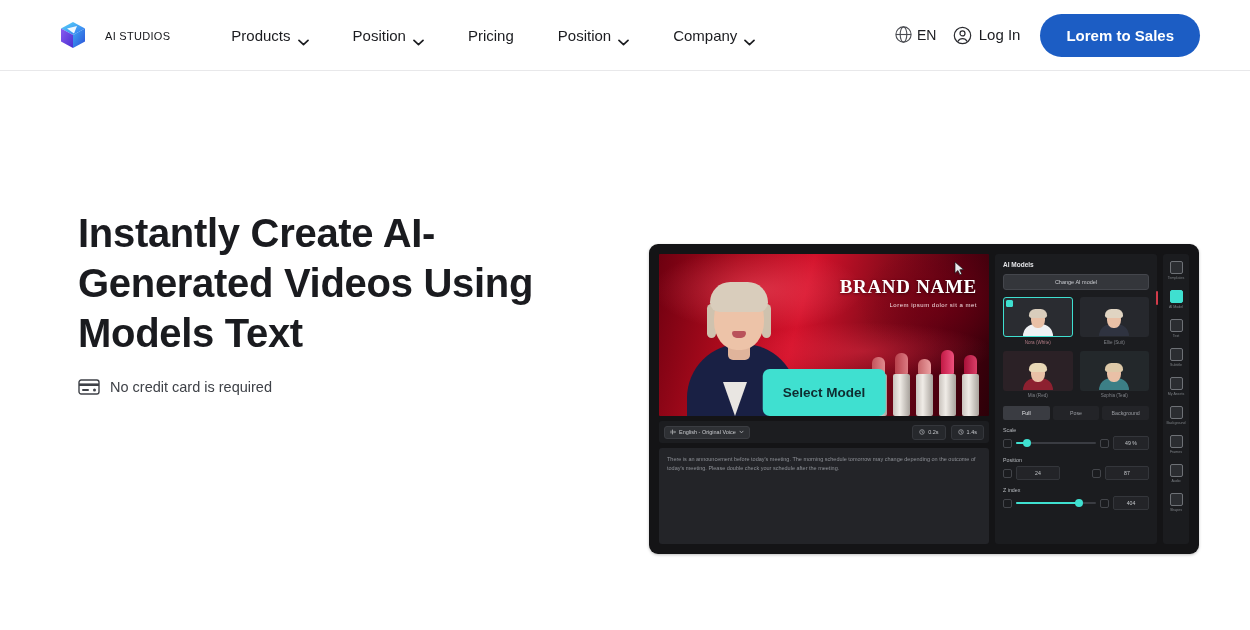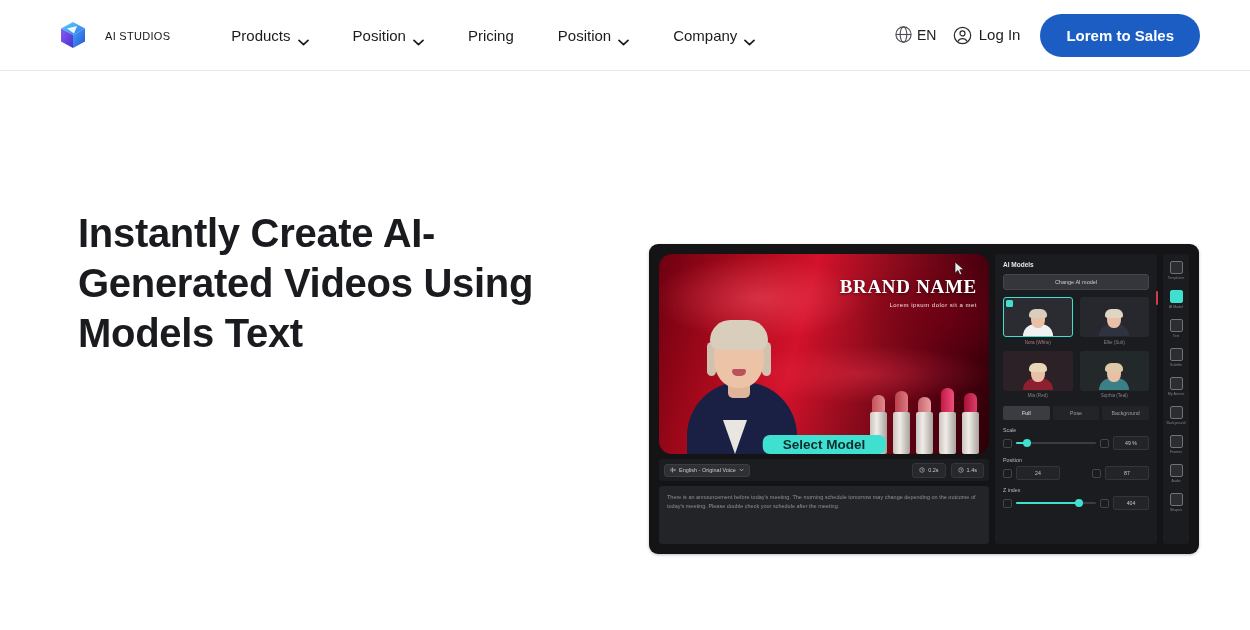--- a/index.html
+++ b/index.html
@@ -100,22 +100,22 @@
     box-shadow: 0 1px 3px rgba(0,0,0,.25);
   }
   .editor {
     position: absolute; left: 10px; top: 10px; right: 10px; bottom: 10px;
     display: flex; gap: 6px;
   }
 
   
   .canvas-col { width: 330px; display: flex; flex-direction: column; }
   .video-stage {
-    position: relative; height: 200px; width: 100%;
-    border-radius: 13px; overflow: hidden;
+    position: relative; height: 162px; width: 100%;
+    border-radius: 1px; overflow: hidden;
     background: linear-gradient(105deg,#6d0010 0%,#a80a1c 22%,#d3122b 42%,#8d0b1c 62%,#520010 82%,#2c0008 100%);
   }
   .silk {
     position: absolute; inset: 0;
     background:
       radial-gradient(ellipse 150px 60px at 30% 22%, rgba(255,90,110,.45), transparent 70%),
       radial-gradient(ellipse 180px 40px at 62% 60%, rgba(255,60,85,.35), transparent 72%),
       radial-gradient(ellipse 120px 80px at 85% 30%, rgba(120,0,20,.6), transparent 70%);
   }
   .presenter {
@@ -174,21 +174,21 @@
   }
   .lip .tube {
     width: 17px; height: 42px; border-radius: 2px;
     background: linear-gradient(90deg,#c9c3bd,#f0ece7 40%,#a8a29c);
   }
 
   .select-model {
     position: absolute; left: 50%; transform: translateX(-50%);
     bottom: 0;
     background: #3FE0D0; color: #0f2c30; border: none;
-    border-radius: 7px; padding: 2px 20px;
+    border-radius: 7px; padding: 16px 20px;
     font-size: 13.5px; font-weight: 700; font-family: inherit;
     cursor: pointer; z-index: 9;
   }
 
   .stage-bar {
     height: 22px; margin-top: 5px; background: #1c1d20; border-radius: 3px;
     display: flex; align-items: center; padding: 0 5px; gap: 5px;
   }
   .chip {
     display: flex; align-items: center; gap: 3px;
@@ -382,20 +382,31 @@
       <span>Log In</span>
     </div>
     <button class="cta-sales">Lorem to Sales</button>
   </div>
 </div>
 
 <div class="hero">
 
   <div class="hero-left">
     <h1 class="headline">Instantly Create AI-Generated Videos Using Models Text</h1>
+    <div class="nocard">
+      <span class="card-ic">
+        <svg width="22" height="16" viewBox="0 0 22 16">
+          <rect x="1" y="1" width="20" height="14" rx="2.2" fill="none" stroke="#3f4248" stroke-width="1.4"></rect>
+          <rect x="1" y="4.4" width="20" height="2.6" fill="#3f4248"></rect>
+          <rect x="4" y="10" width="7" height="2" rx="1" fill="#3f4248"></rect>
+          <circle cx="16.5" cy="11" r="1.5" fill="#3f4248"></circle>
+        </svg>
+      </span>
+      <span>No credit card is required</span>
+    </div>
   </div>
 
   <div class="preview-wrap">
     <div class="device">
       <div class="editor">
 
         <div class="canvas-col">
 
           <div class="video-stage">
             <div class="silk"></div>

